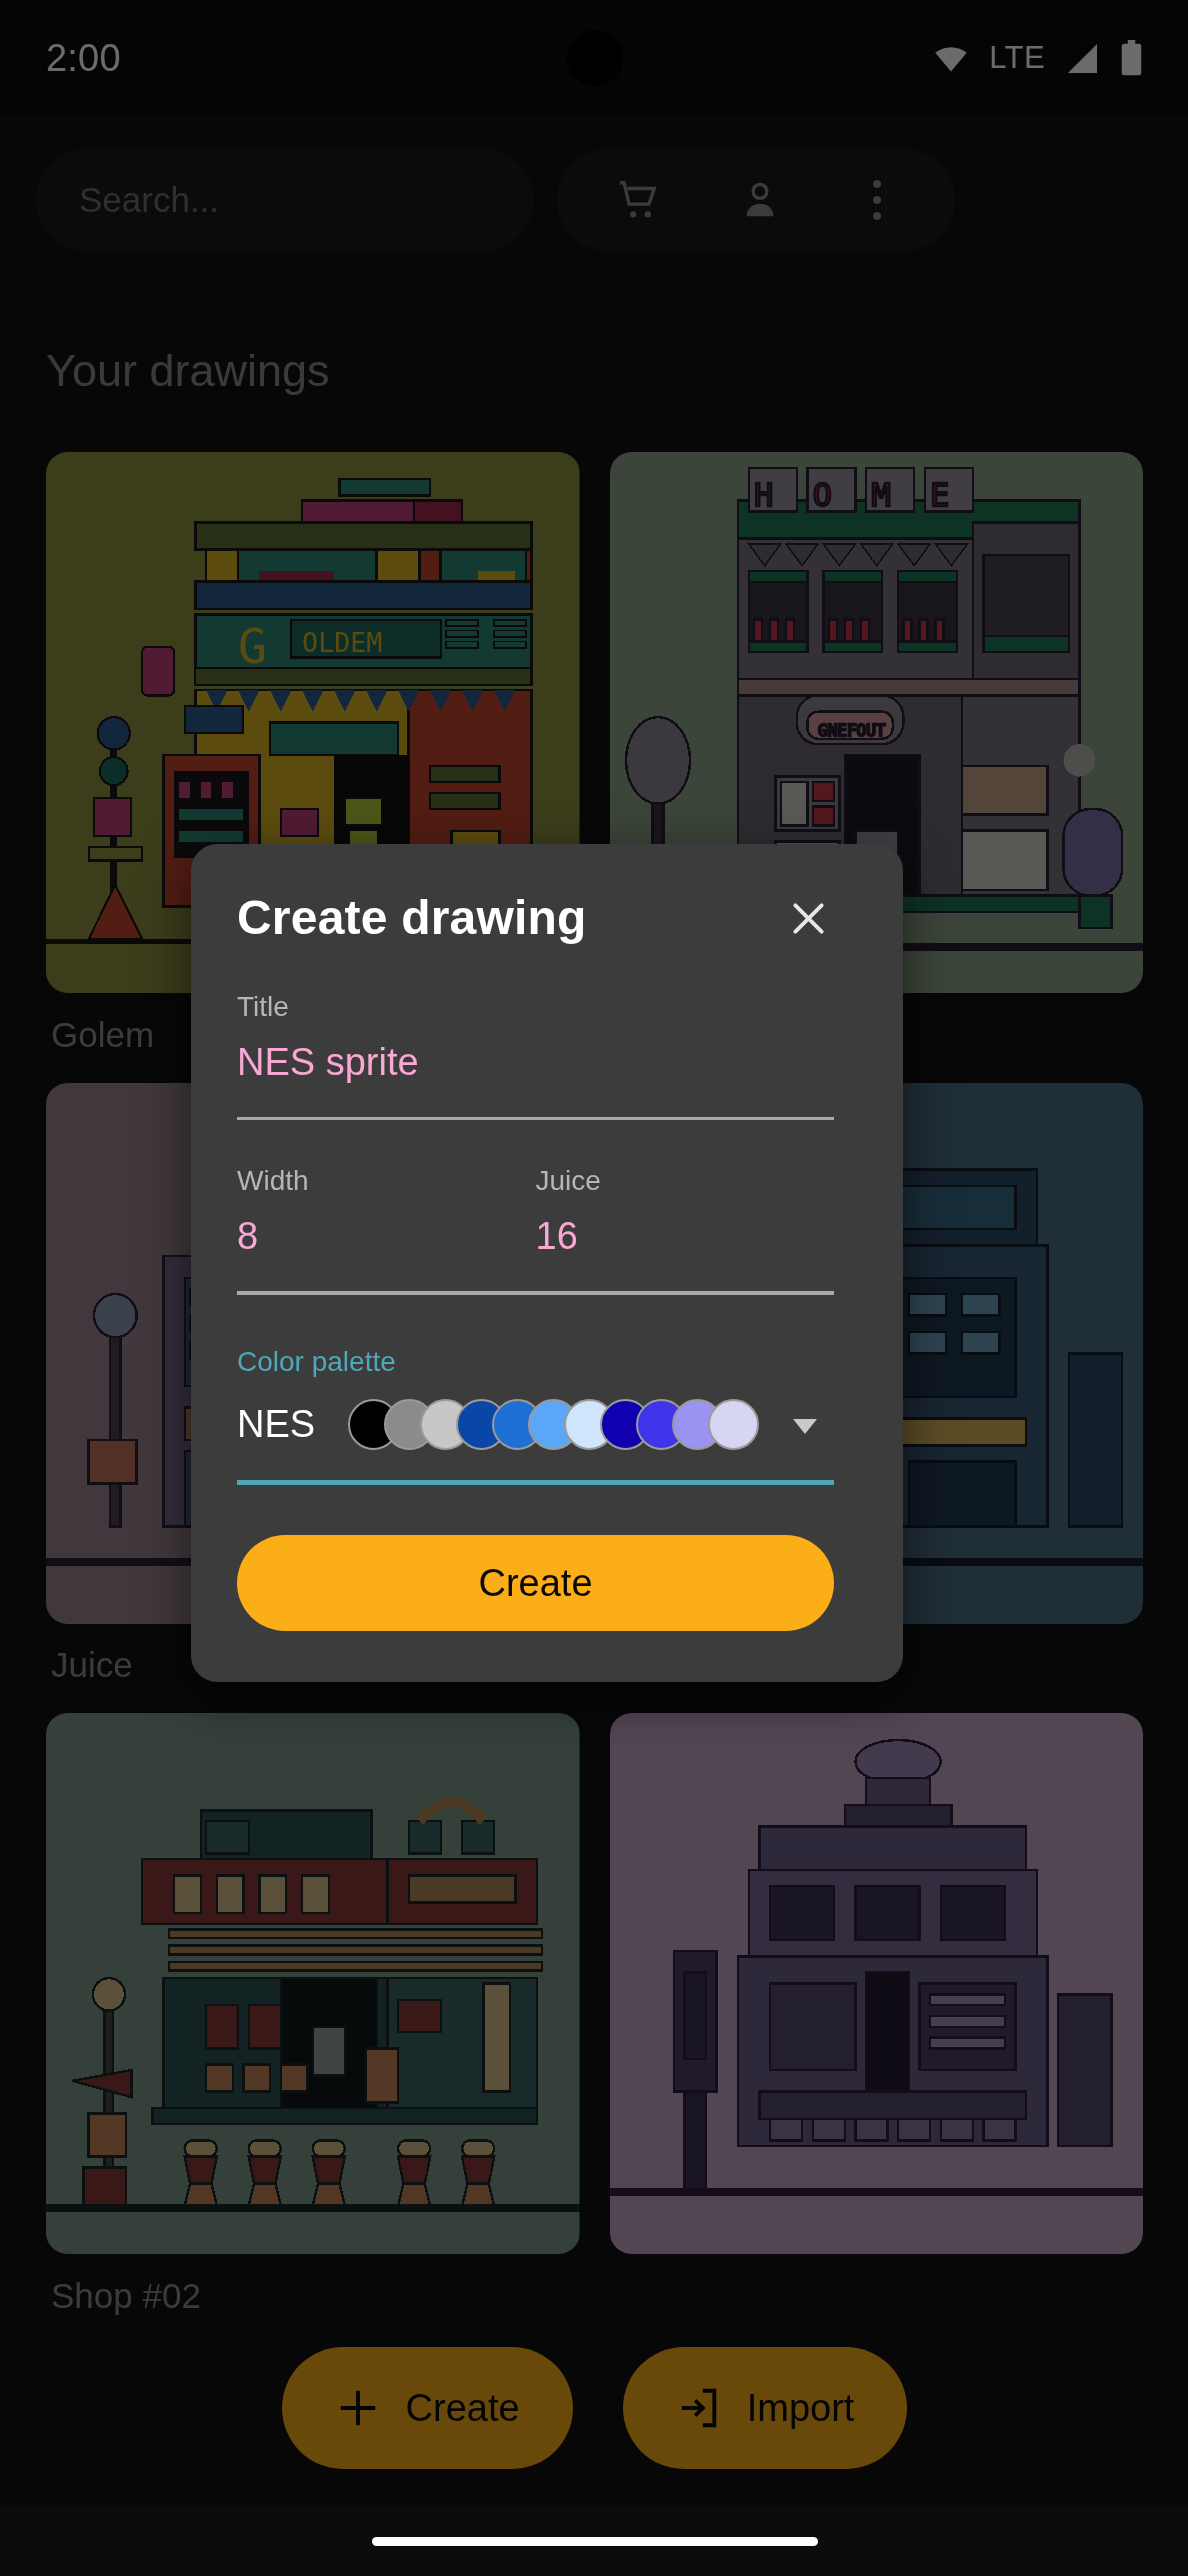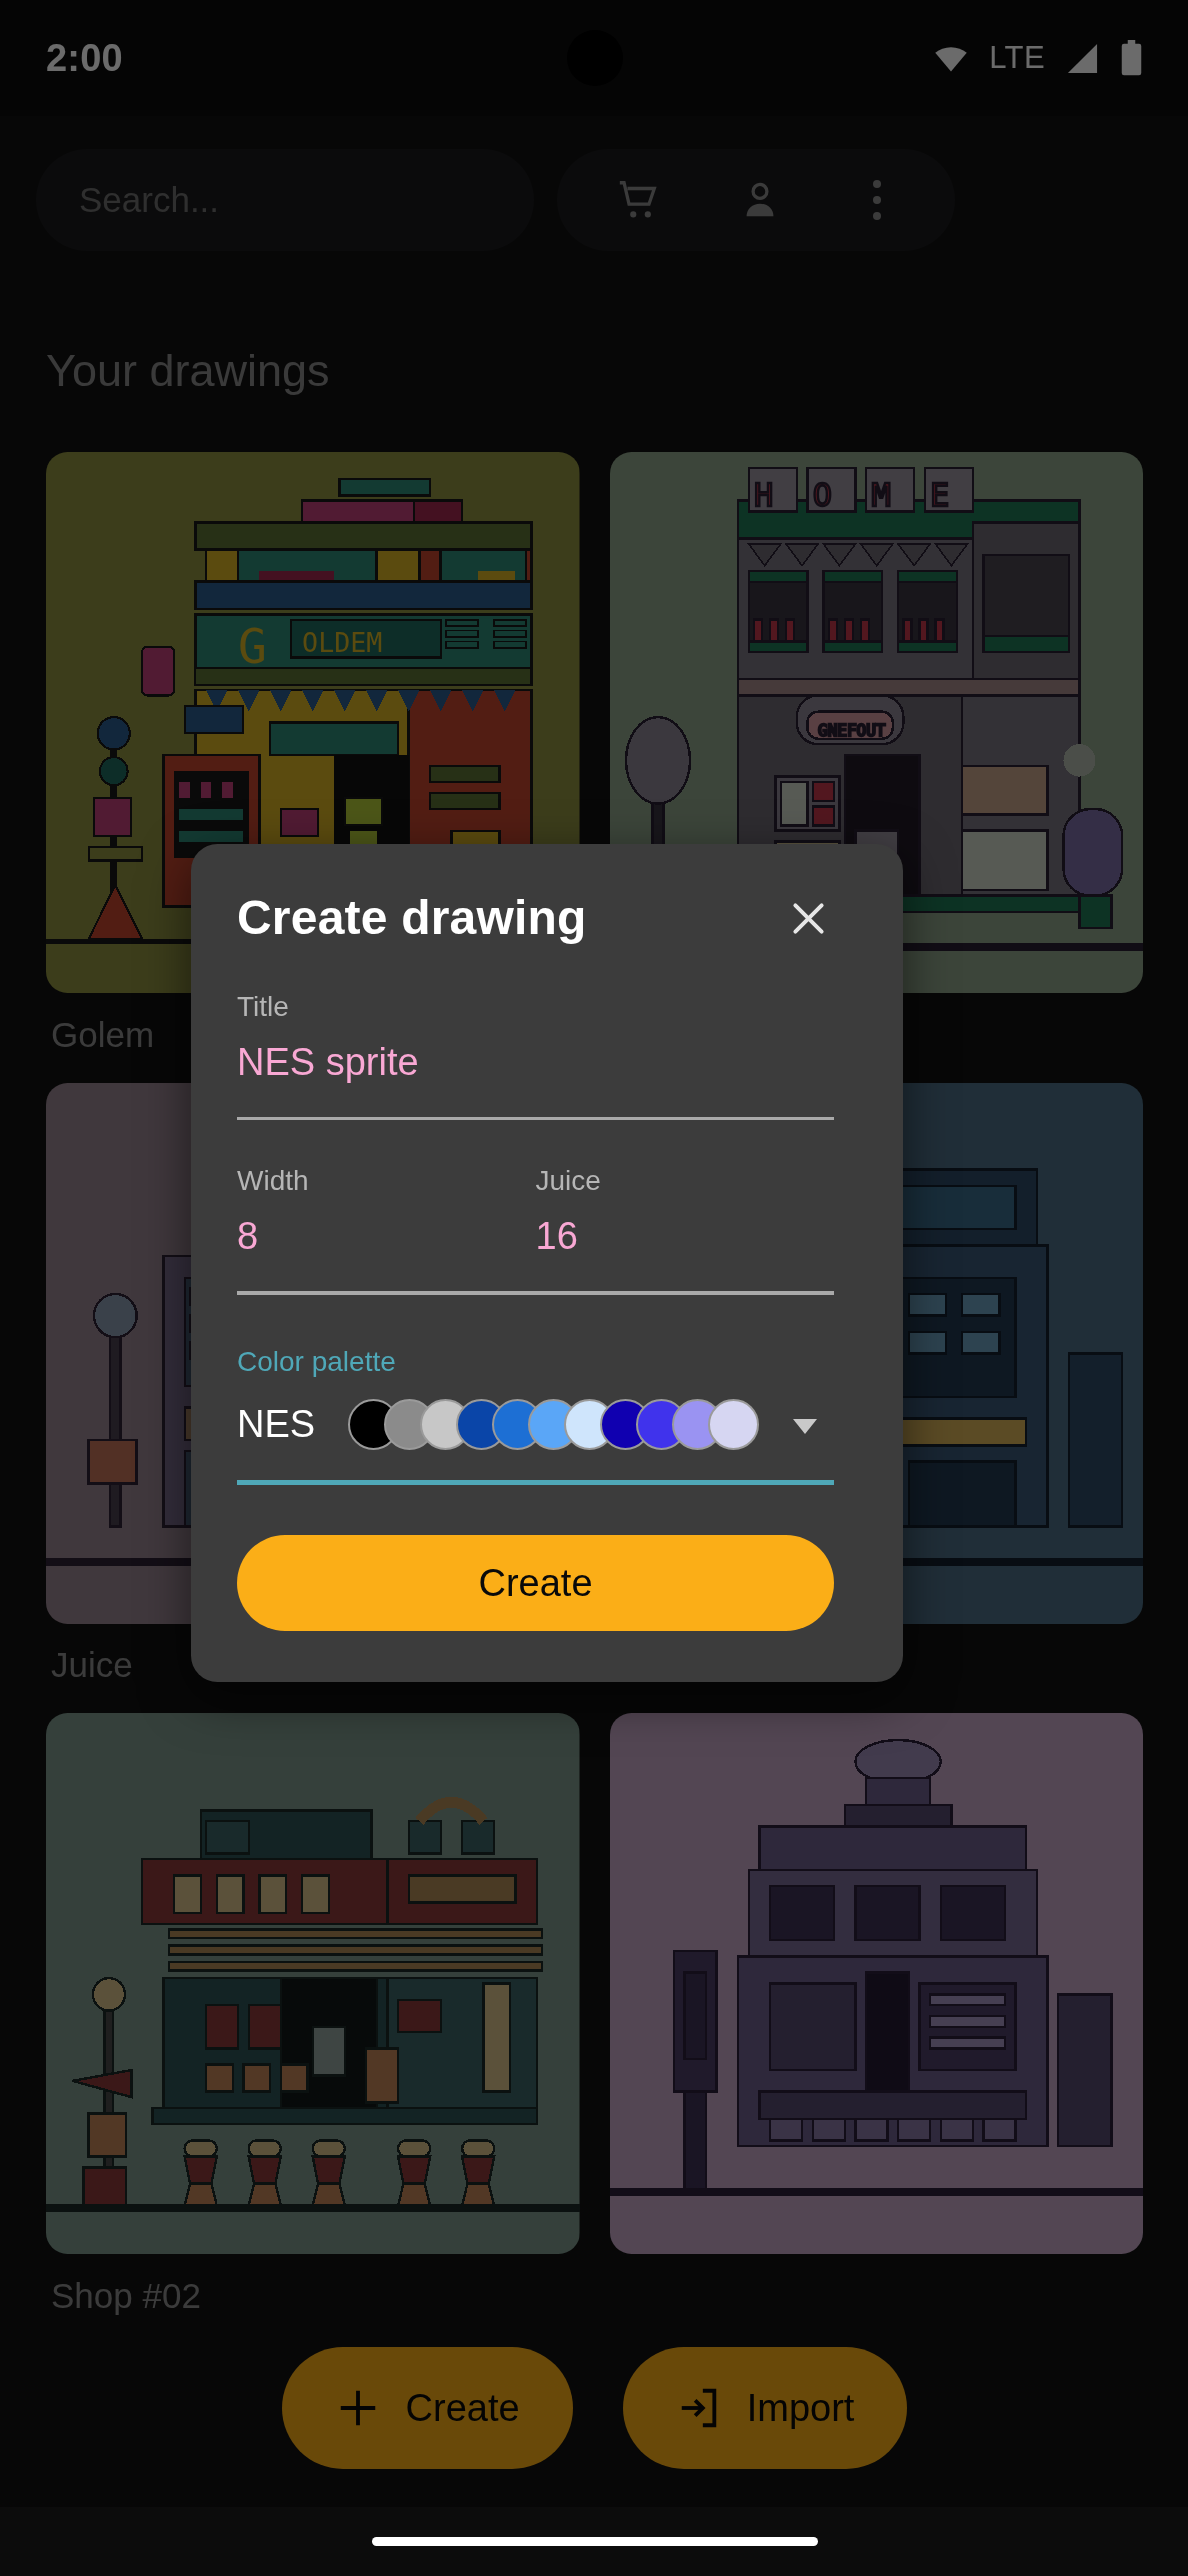--- a/index.html
+++ b/index.html
@@ -19,21 +19,21 @@
   
   .statusbar {
     position: absolute; top: 0; left: 0;
     width: 1189px; height: 116px;
     background: #0c0c0c;
     display: flex; align-items: center;
     padding: 0 46px;
     z-index: 5;
   }
   .status-time {
-    color: #ffffff; font-size: 38px; letter-spacing: 0.2px; font-weight: bold;
+    color: #ffffff; font-size: 38px; letter-spacing: 0.2px;
   }
   .status-right {
     margin-left: auto; display: flex; align-items: center; gap: 20px;
   }
   .camera-hole {
     position: absolute; left: 50%; top: 30px;
     transform: translateX(-50%);
     width: 56px; height: 56px; border-radius: 50%;
     background: #000; z-index: 6;
   }

